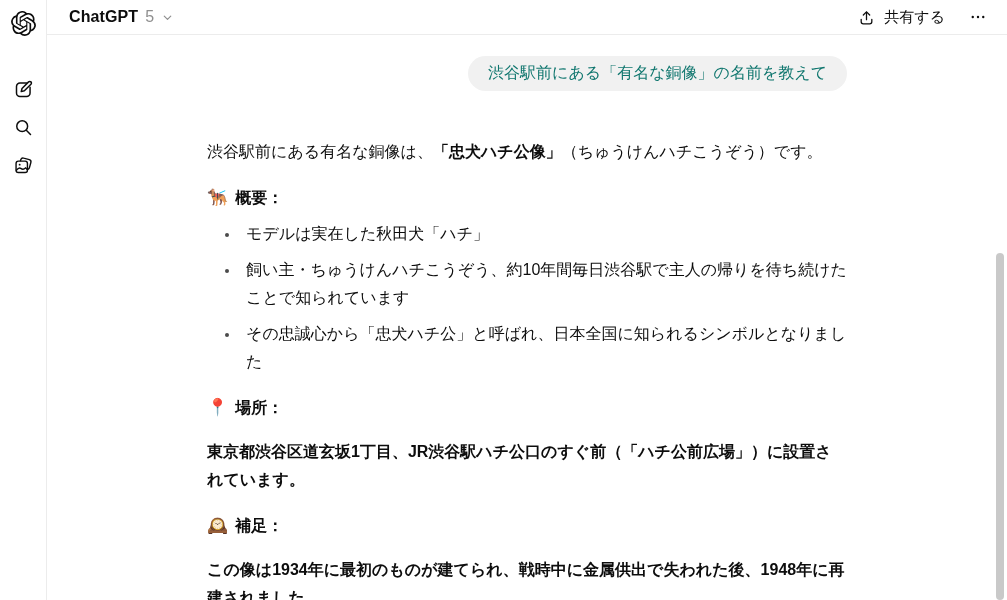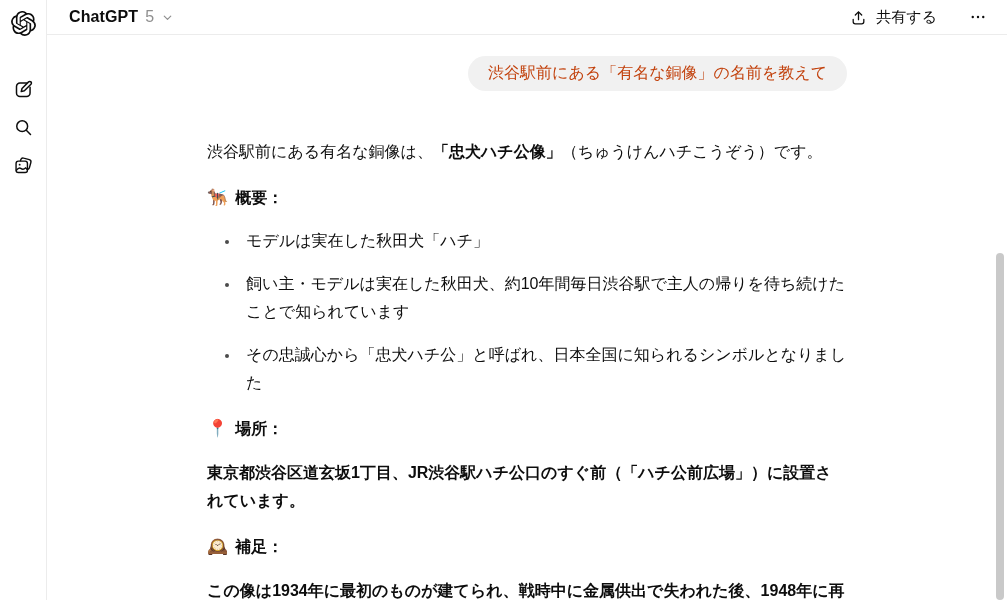--- a/index.html
+++ b/index.html
@@ -43,21 +43,21 @@
     padding: 0 18px 0 20px;
   }
   .model-switcher {
     display: flex; align-items: center; gap: 7px;
     font-size: 16px; cursor: pointer;
     background: none; border: none; padding: 4px 2px; color: #0d0d0d;
     font-family: inherit;
   }
   .model-switcher .app-name { font-weight: 600; letter-spacing: .1px; }
   .model-switcher .model-ver { color: #8f8f8f; font-weight: 400; }
-  .header-right { display: flex; align-items: center; gap: 24px; }
+  .header-right { display: flex; align-items: center; gap: 16px; }
   .share-btn {
     display: flex; align-items: center; gap: 9px;
     font-size: 15px; color: #0d0d0d; cursor: pointer;
     background: none; border: none; padding: 4px 6px; border-radius: 8px;
     font-family: inherit;
   }
   .icon-btn {
     background: none; border: none; padding: 2px; cursor: pointer;
     display: flex; align-items: center; justify-content: center;
   }
@@ -66,30 +66,30 @@
   .content { flex: 1; overflow: hidden; }
   .thread { width: 640px; margin: 0 auto; padding-top: 21px; }
 
   .user-row { display: flex; justify-content: flex-end; }
   .user-bubble {
     max-width: 480px;
     background: #f1f1f1;
     border-radius: 18px;
     padding: 5px 20px 6px;
     font-size: 16px; line-height: 24px;
-    color: #c2410c;
+    color: #0f766e;
   }
 
   .assistant { margin-top: 47px; font-size: 16px; line-height: 28px; }
   .assistant p { margin: 16px 0 16px; }
   .assistant .intro b { font-weight: 700; }
   .sec-head { margin: 18px 0 6px !important; font-weight: 700; display: flex; align-items: center; }
   .sec-head .emoji { font-style: normal; font-weight: 400; margin-right: 7px; font-size: 17px; }
   .assistant ul { margin: 2px 0 14px; padding-left: 33px; }
-  .assistant li { margin: 15px 0 6px; padding-left: 6px; }
+  .assistant li { margin: 8px 0 6px; padding-left: 6px; }
   .assistant li::marker { font-size: 13px; color: #4b4b4b; }
   .sec-body { margin: 0 0 16px; font-weight: bold; }
 
   
   .scroll-thumb {
     position: absolute;
     right: 3px; top: 253px;
     width: 8px; height: 347px;
     background: #c9c9c9;
     border-radius: 4px;
@@ -168,21 +168,21 @@
 
         <div class="assistant">
           <p class="intro"><span>渋谷駅前にある有名な銅像は、</span><b>「忠犬ハチ公像」</b><span>（ちゅうけんハチこうぞう）です。</span></p>
 
           <p class="sec-head">
             <span class="emoji">🐕‍🦺</span>
             <span>概要：</span>
           </p>
           <ul>
             <li>モデルは実在した秋田犬「ハチ」</li>
-            <li>飼い主・モデルは実在した秋田犬、約10年間毎日渋谷駅で主人の帰りを待ち続けたことで知られています</li>
+            <li>飼い主・ちゅうけんハチこうぞう、約10年間毎日渋谷駅で主人の帰りを待ち続けたことで知られています</li>
             <li>その忠誠心から「忠犬ハチ公」と呼ばれ、日本全国に知られるシンボルとなりました</li>
           </ul>
 
           <p class="sec-head">
             <span class="emoji">📍</span>
             <span>場所：</span>
           </p>
           <p class="sec-body">東京都渋谷区道玄坂1丁目、JR渋谷駅ハチ公口のすぐ前（「ハチ公前広場」）に設置されています。</p>
 
           <p class="sec-head">

